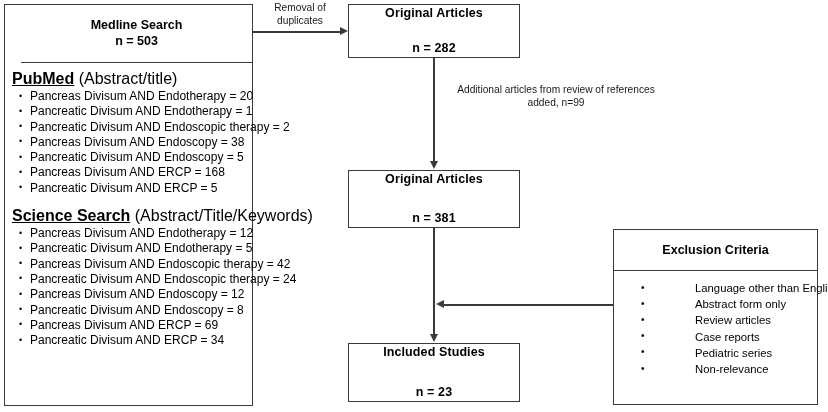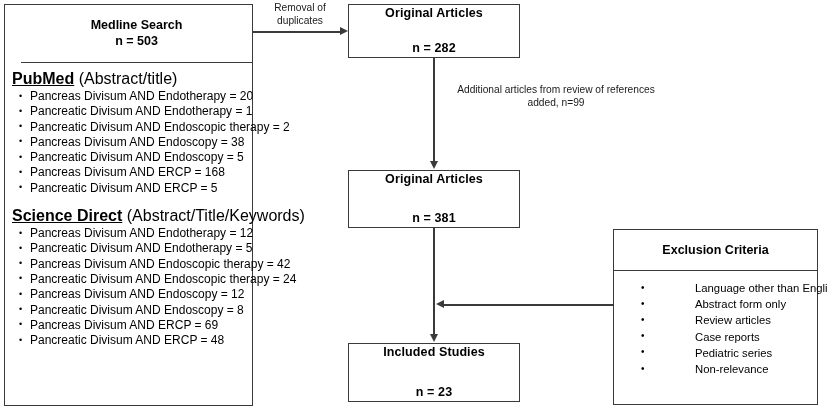--- a/index.html
+++ b/index.html
@@ -205,31 +205,31 @@
           <li>Pancreatic Divisum AND Endoscopic therapy = 2</li>
           <li>Pancreas Divisum AND Endoscopy = 38</li>
           <li>Pancreatic Divisum AND Endoscopy = 5</li>
           <li>Pancreas Divisum AND ERCP = 168</li>
           <li>Pancreatic Divisum AND ERCP = 5</li>
         </ul>
       </div>
 
       <div id="sciencedirect-block">
         <div class="src-head">
-          <span class="src-name">Science Direct</span><span class="src-scope"> (Abstract/Title/Keywords)</span>
+          <span class="src-name">Science Search</span><span class="src-scope"> (Abstract/Title/Keywords)</span>
         </div>
         <ul class="bullets">
           <li>Pancreas Divisum AND Endotherapy = 12</li>
           <li>Pancreatic Divisum AND Endotherapy = 5</li>
           <li>Pancreas Divisum AND Endoscopic therapy = 42</li>
           <li>Pancreatic Divisum AND Endoscopic therapy = 24</li>
           <li>Pancreas Divisum AND Endoscopy = 12</li>
           <li>Pancreatic Divisum AND Endoscopy = 8</li>
           <li>Pancreas Divisum AND ERCP = 69</li>
-          <li>Pancreatic Divisum AND ERCP = 48</li>
+          <li>Pancreatic Divisum AND ERCP = 34</li>
         </ul>
       </div>
 
     </div>
   </div>
 
   <div class="edge-label" id="label-removal">Removal of duplicates</div>
   <div class="line-h" style="left:253px; top:31px; width:88px;"></div>
   <div class="arrow-right" style="left:340px; top:27px;"></div>
 

